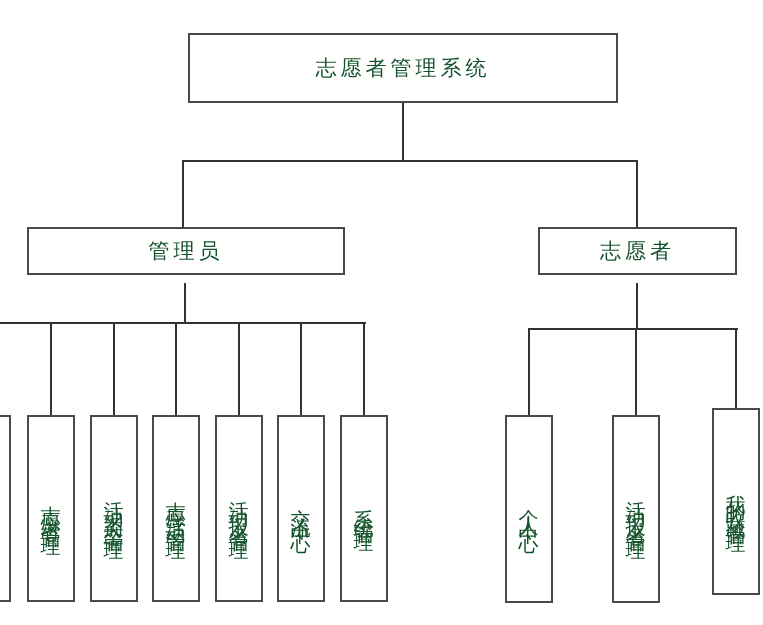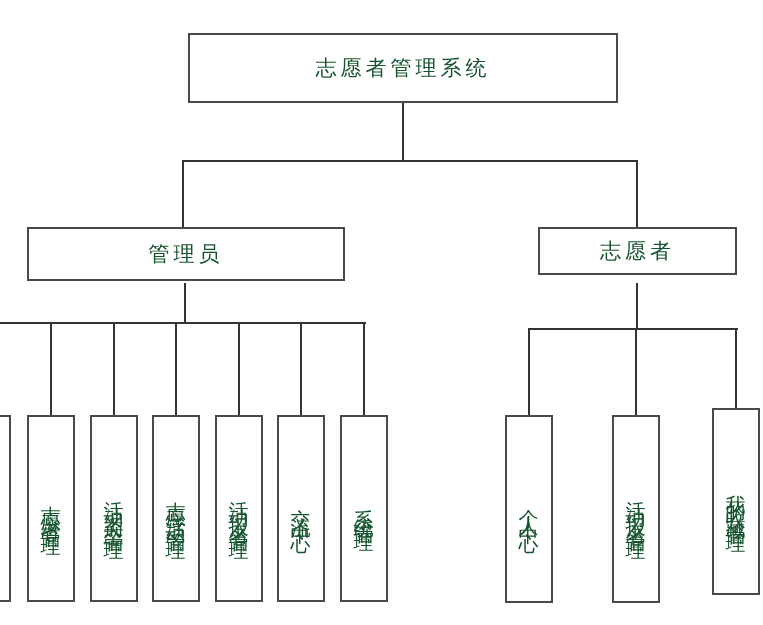--- a/index.html
+++ b/index.html
@@ -21,21 +21,21 @@
   .vnode{
     position:absolute;box-sizing:border-box;width:48px;height:187px;background:#ffffff;
     border:2px solid #4a4a4a;display:flex;align-items:center;justify-content:center;
   }
   .vlabel{
     writing-mode:vertical-lr;text-orientation:upright;
     font-size:20px;letter-spacing:8px;line-height:1;white-space:nowrap;
   }
   
   .n-root{left:188px;top:33px;width:430px;height:70px;}
-  .n-admin{left:27px;top:227px;width:318px;height:54px;}
+  .n-admin{left:27px;top:227px;width:318px;height:48px;}
   .n-vol{left:538px;top:227px;width:199px;height:48px;}
 
   .n-clip{left:-37px;top:415px;}
   .n-a1{left:27px;top:415px;}
   .n-a2{left:90px;top:415px;}
   .n-a3{left:152px;top:415px;}
   .n-a4{left:215px;top:415px;}
   .n-a5{left:277px;top:415px;}
   .n-a6{left:340px;top:415px;}
   .n-v1{left:505px;top:415px;height:188px;}

